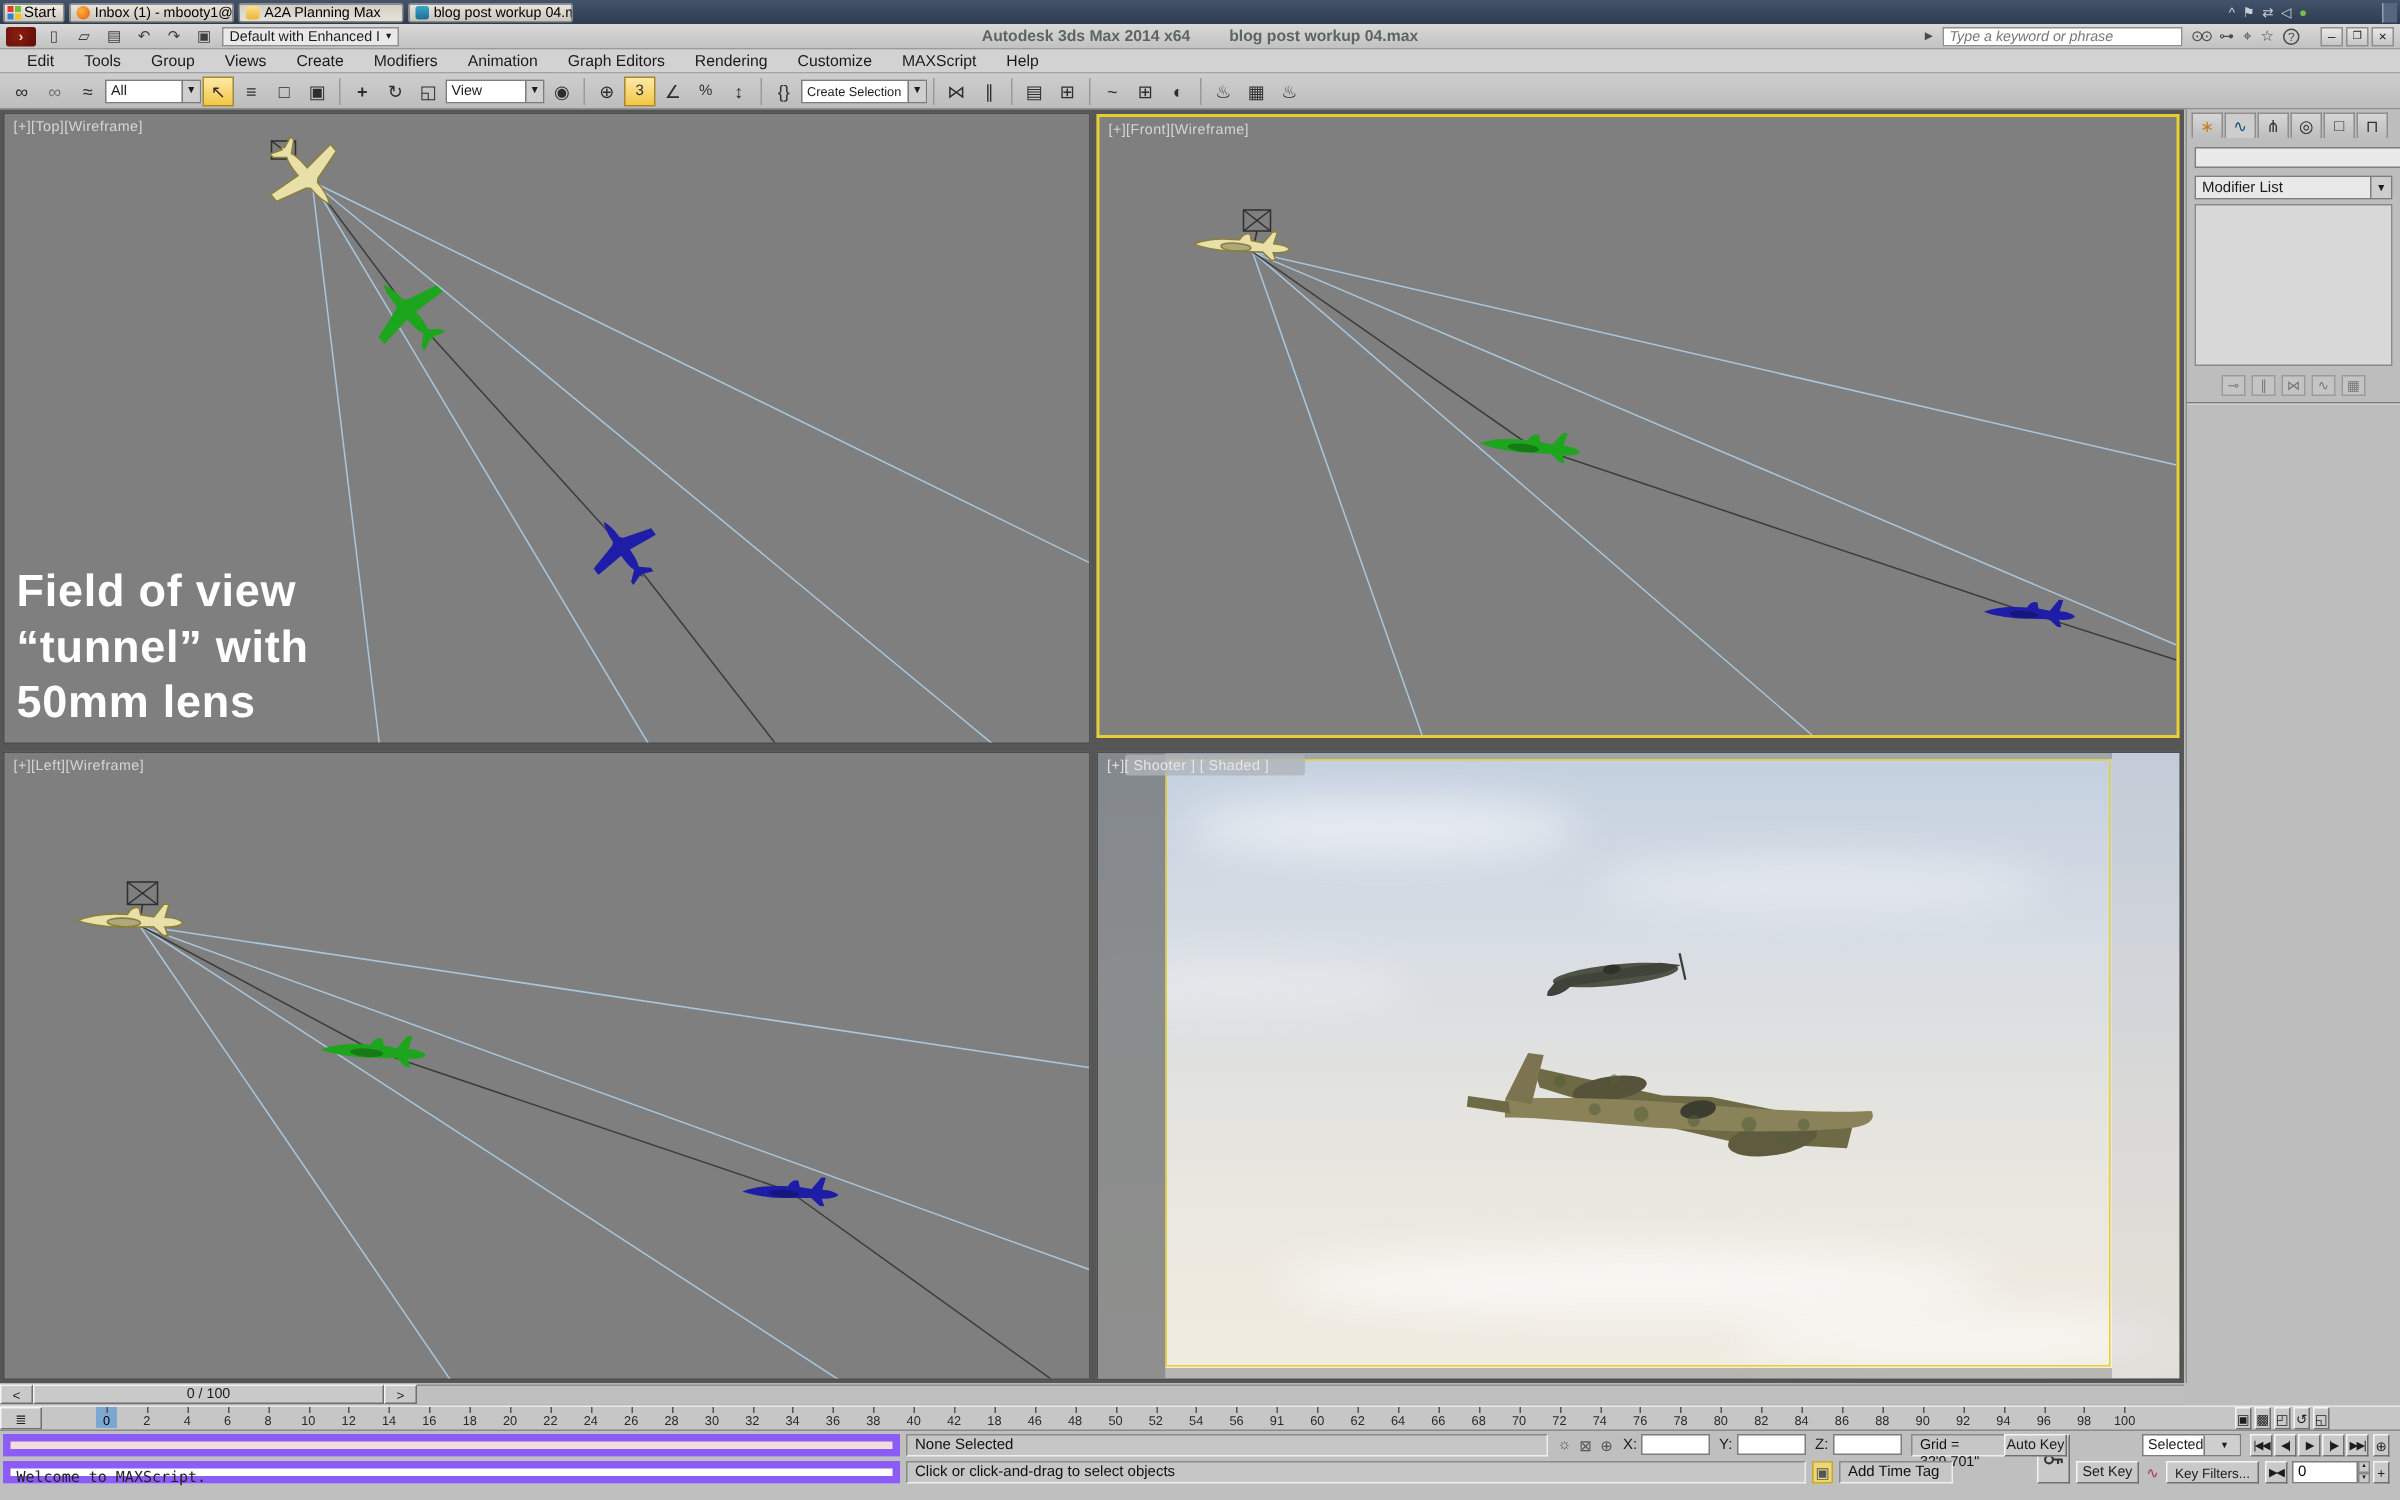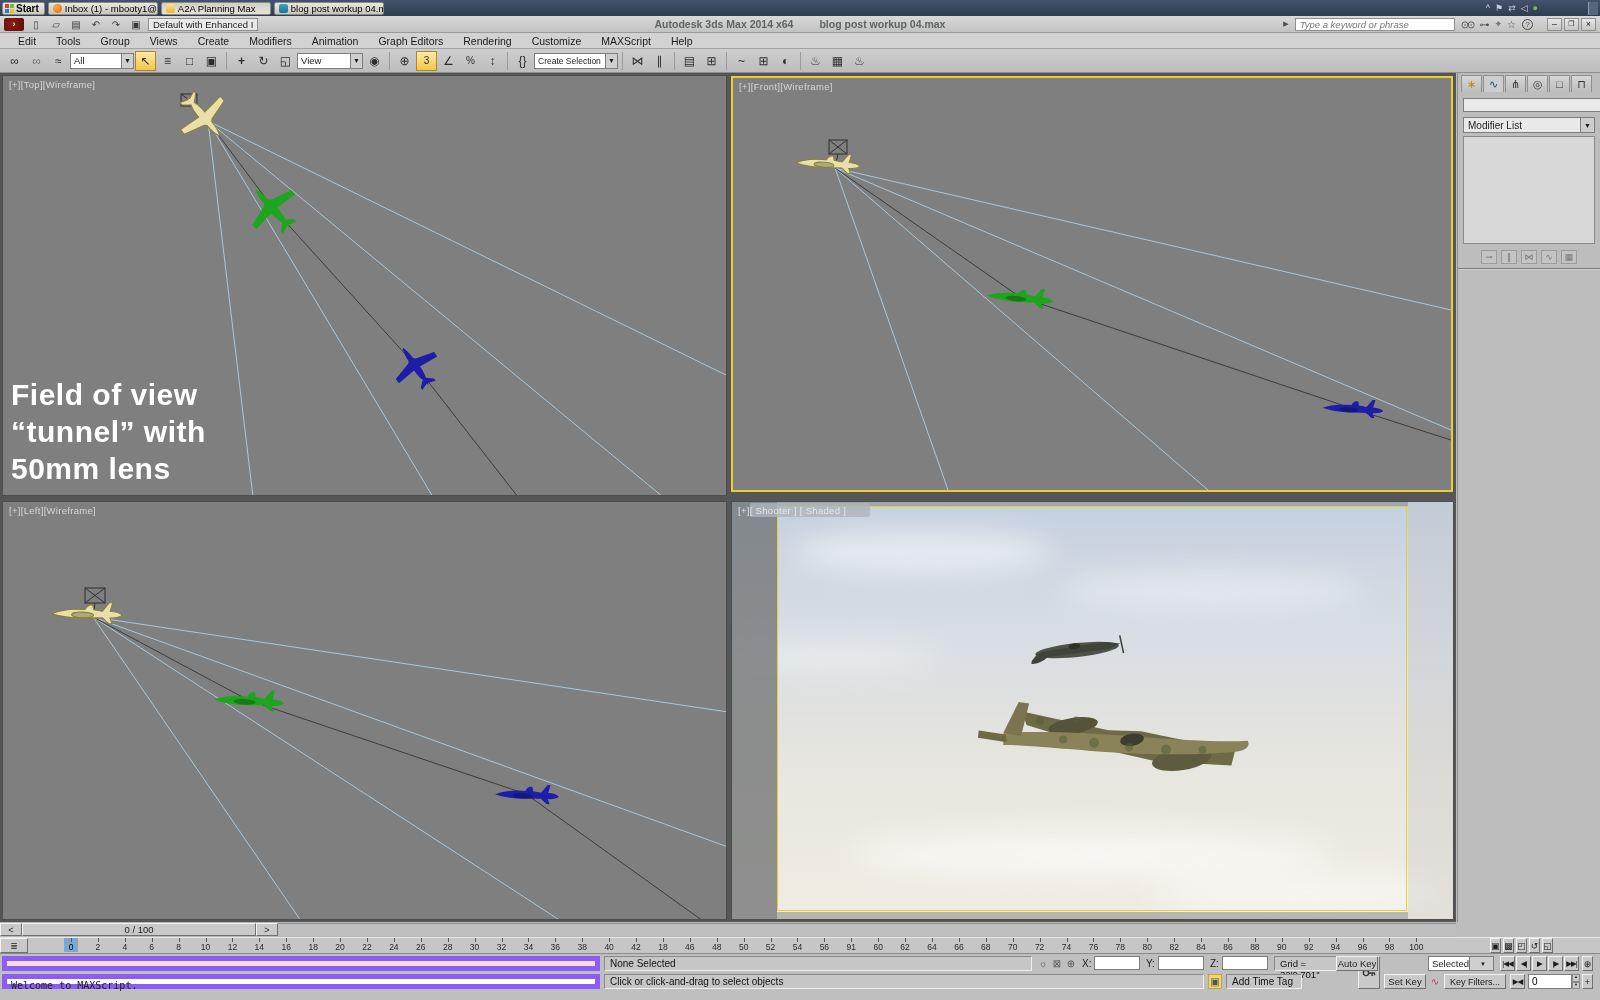--- a/index.html
+++ b/index.html
@@ -3,40 +3,40 @@
 <meta charset="utf-8">
 <style>
   * { margin:0; padding:0; box-sizing:border-box; }
   html,body { width:1600px; height:1000px; overflow:hidden; }
   body { position:relative; background:#bdbdbd; font-family:"Liberation Sans",sans-serif; font-size:11px; color:#1c1c1c; }
 
   .raised  { border:1px solid; border-color:#f4f4f4 #6f6f6f #6f6f6f #f4f4f4; background:#c9c9c9; }
 
   
   #taskbar { position:absolute; left:0; top:0; width:1600px; height:16px; background:linear-gradient(#43536b,#2e3c50); display:flex; align-items:center; gap:3px; padding:1px 2px; }
-  .start-btn { height:13px; display:flex; align-items:center; gap:2px; padding:0 5px 0 2px; font-weight:bold; font-size:10px; background:linear-gradient(#efece4,#cdc9bf); border:1px solid #8a8a8a; border-radius:2px; }
+  .start-btn { height:13px; display:flex; align-items:center; gap:2px; padding:0 5px 0 2px; font-weight:normal; font-size:10px; background:linear-gradient(#efece4,#cdc9bf); border:1px solid #8a8a8a; border-radius:2px; }
   .start-flag { width:9px; height:9px; display:grid; grid-template-columns:1fr 1fr; grid-template-rows:1fr 1fr; gap:1px; }
   .start-flag i:nth-child(1){background:#e33b2e;} .start-flag i:nth-child(2){background:#6fbf3c;}
   .start-flag i:nth-child(3){background:#2e7fd4;} .start-flag i:nth-child(4){background:#f2c21a;}
   .task-btn { height:13px; width:110px; display:flex; align-items:center; gap:3px; padding:0 4px; font-size:9.5px; background:linear-gradient(#e9e6de,#c9c5bb); border:1px solid #8a8a8a; border-radius:2px; overflow:hidden; white-space:nowrap; }
   .task-btn.active { background:linear-gradient(#d3cfc5,#e4e1d8); }
   .task-ico { width:9px; height:9px; flex:none; border-radius:2px; }
   .ico-firefox { background:radial-gradient(circle at 35% 35%, #ffb13a, #e05e12); border-radius:50%; }
   .ico-folder  { background:linear-gradient(#ffe08a,#e8b73a); }
   .ico-max-doc { background:linear-gradient(#3aa7c8,#1f6f93); }
   #tray { margin-left:auto; display:flex; align-items:center; gap:5px; color:#dfe6ee; font-size:9px; }
   #tray .tray-ico { opacity:.85; }
   #tray .clock { font-size:9.5px; color:#f2f5f9;margin-top:24px; }
   .show-desktop { width:10px; height:13px; background:#55667e; border-left:1px solid #8fa0b5; }
 
   
   #qat { position:absolute; left:0; top:16px; width:1600px; height:17px; background:linear-gradient(#d9d9d9,#c2c2c2); display:flex; align-items:center; padding:0 4px; gap:4px; border-bottom:1px solid #9a9a9a; }
   .app-button { width:20px; height:13px; border-radius:2px; background:radial-gradient(circle at 40% 40%, #8c1f12, #5d0d06); color:#f4e9c8; font-weight:bold; font-size:9px; display:flex; align-items:center; justify-content:center; }
   .qat-ico { width:16px; height:13px; display:flex; align-items:center; justify-content:center; font-size:10px; color:#3d3d3d; }
-  .workspace-box { height:13px; display:flex; align-items:center; gap:4px; padding:0 4px; font-size:9.5px; background:#e9e9e9; border:1px solid #8f8f8f;flex-direction:column; }
+  .workspace-box { height:13px; display:flex; align-items:center; gap:4px; padding:0 4px; font-size:9.5px; background:#e9e9e9; border:1px solid #8f8f8f; }
   #app-title { position:absolute; left:0; right:0; text-align:center; font-weight:bold; font-size:10.5px; color:#5d6563; pointer-events:none; }
   #app-title b { margin-left:26px; font-weight:bold; }
   #infocenter { margin-left:auto; display:flex; align-items:center; gap:6px; z-index:2; }
   #search-box { width:160px; height:13px; font-size:9.5px; font-style:italic; color:#8a8a8a; padding:0 4px; border:1px solid #8f8f8f; background:#fff; font-family:"Liberation Sans",sans-serif; }
   .ic-ico { font-size:10px; color:#4a4a4a; }
   .win-controls { display:flex; gap:2px; margin-left:8px; }
   .win-btn { width:15px; height:13px; display:flex; align-items:center; justify-content:center; font-size:9px; background:linear-gradient(#e8e8e8,#c6c6c6); border:1px solid #8f8f8f; }
 
   
   #menubar { position:absolute; left:0; top:33px; width:1600px; height:16px; background:#d2d2d2; display:flex; align-items:center; gap:0; padding-left:8px; border-bottom:1px solid #a2a2a2; }

